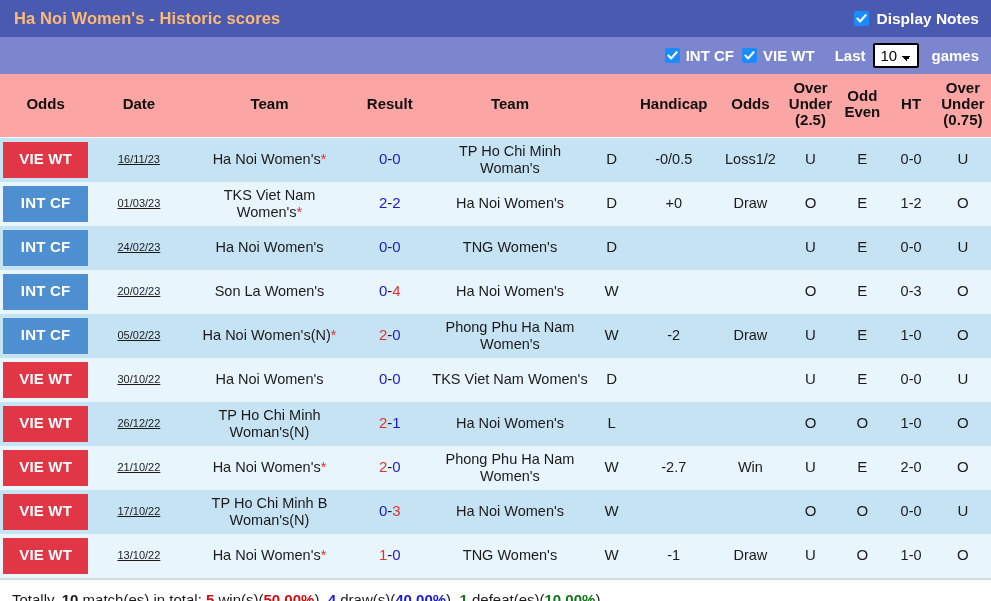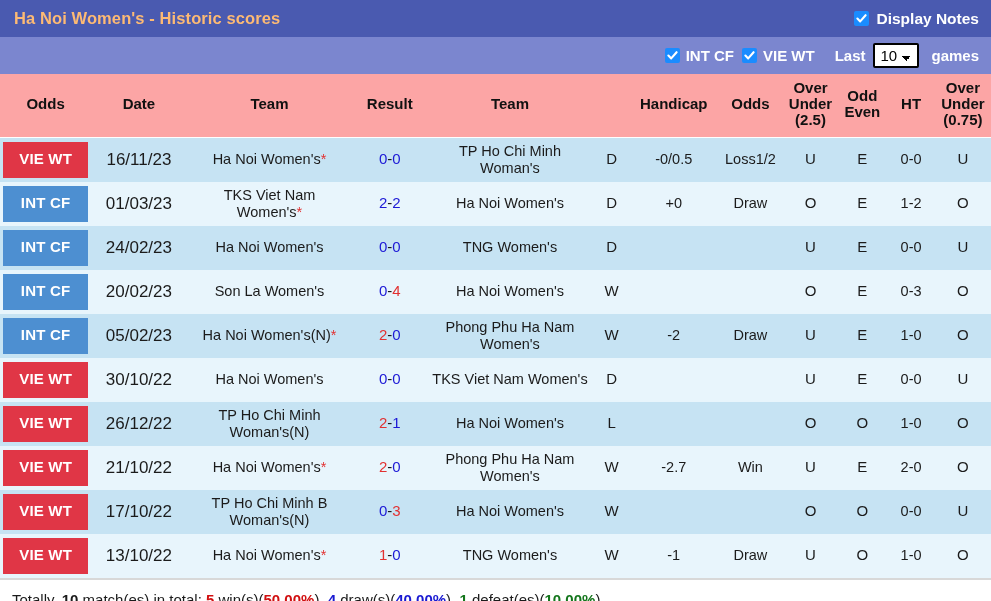--- a/index.html
+++ b/index.html
@@ -127,21 +127,21 @@
     height: 100%;
     min-height: 36px;
     color: #ffffff;
     font-weight: bold;
     font-size: 15px;
     letter-spacing: .2px;
   }
   .badge.vie { background: #e03646; }
   .badge.int { background: #4d8fd1; }
 
-  td.date-cell { width: 92px; font-size: 17px; color: #222; }
+  td.date-cell { width: 92px; font-size: 11px; color: #222; text-decoration: underline; }
   td.team-cell { width: 160px; }
   td.result-cell { width: 72px; font-weight: normal; font-size: 15px; }
   td.res-cell { width: 36px; font-weight: normal; font-size: 15px; }
   td.hcp-cell { width: 84px; }
   td.odds-cell { width: 64px; margin-left: 33px; }
   td.ou-cell { width: 52px; font-size: 15px; }
   td.oe-cell { width: 48px; font-size: 15px; }
   td.ht-cell { width: 46px; font-size: 14.5px; }
   td.ou2-cell { width: 54px; font-size: 15px; }
 

